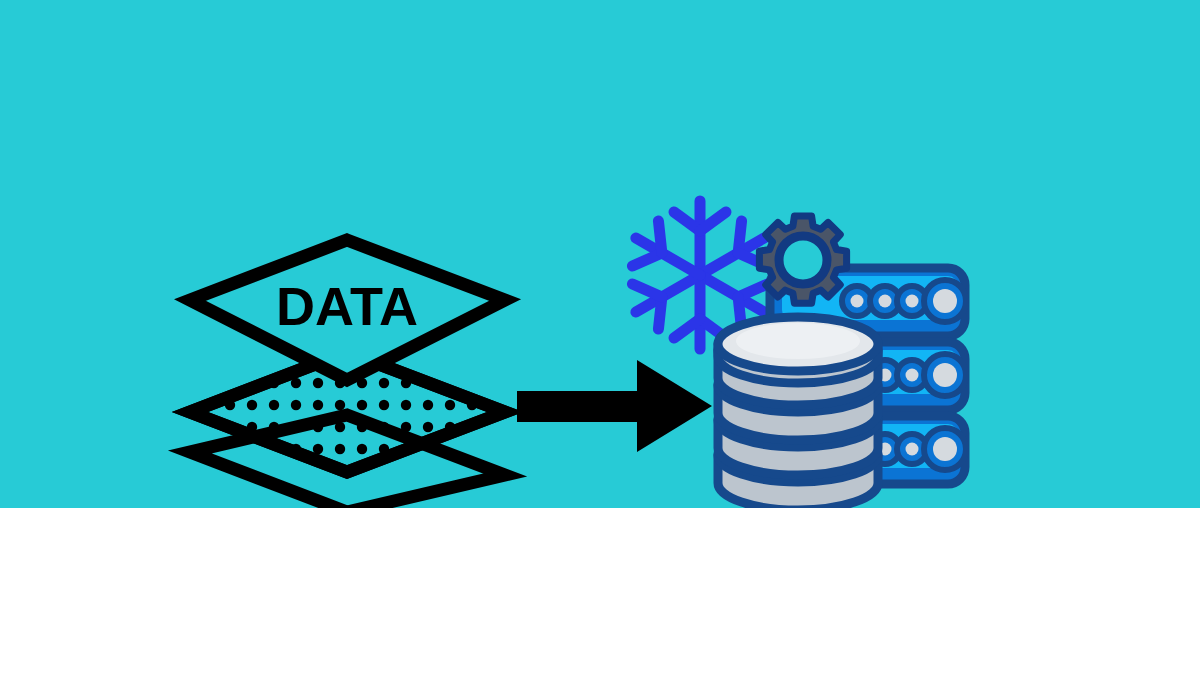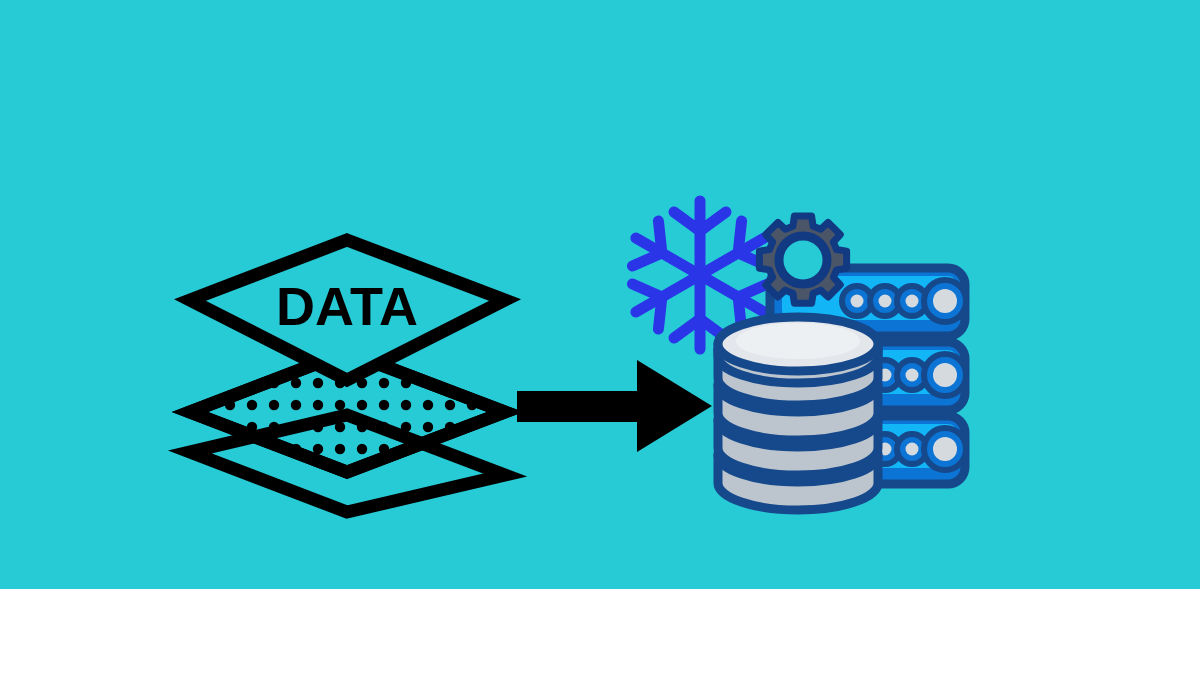--- a/index.html
+++ b/index.html
@@ -6,21 +6,21 @@
     margin: 0;
     padding: 0;
     background: #ffffff;
   }
   body {
     font-family: "Liberation Sans", sans-serif;
   }
   #canvas {
     position: relative;
     width: 1200px;
-    height: 589px;
+    height: 508px;
     overflow: hidden;
     background: #27CBD6;
   }
   #scene {
     position: absolute;
     inset: 0;
     width: 1200px;
     height: 675px;
     display: block;
   }

